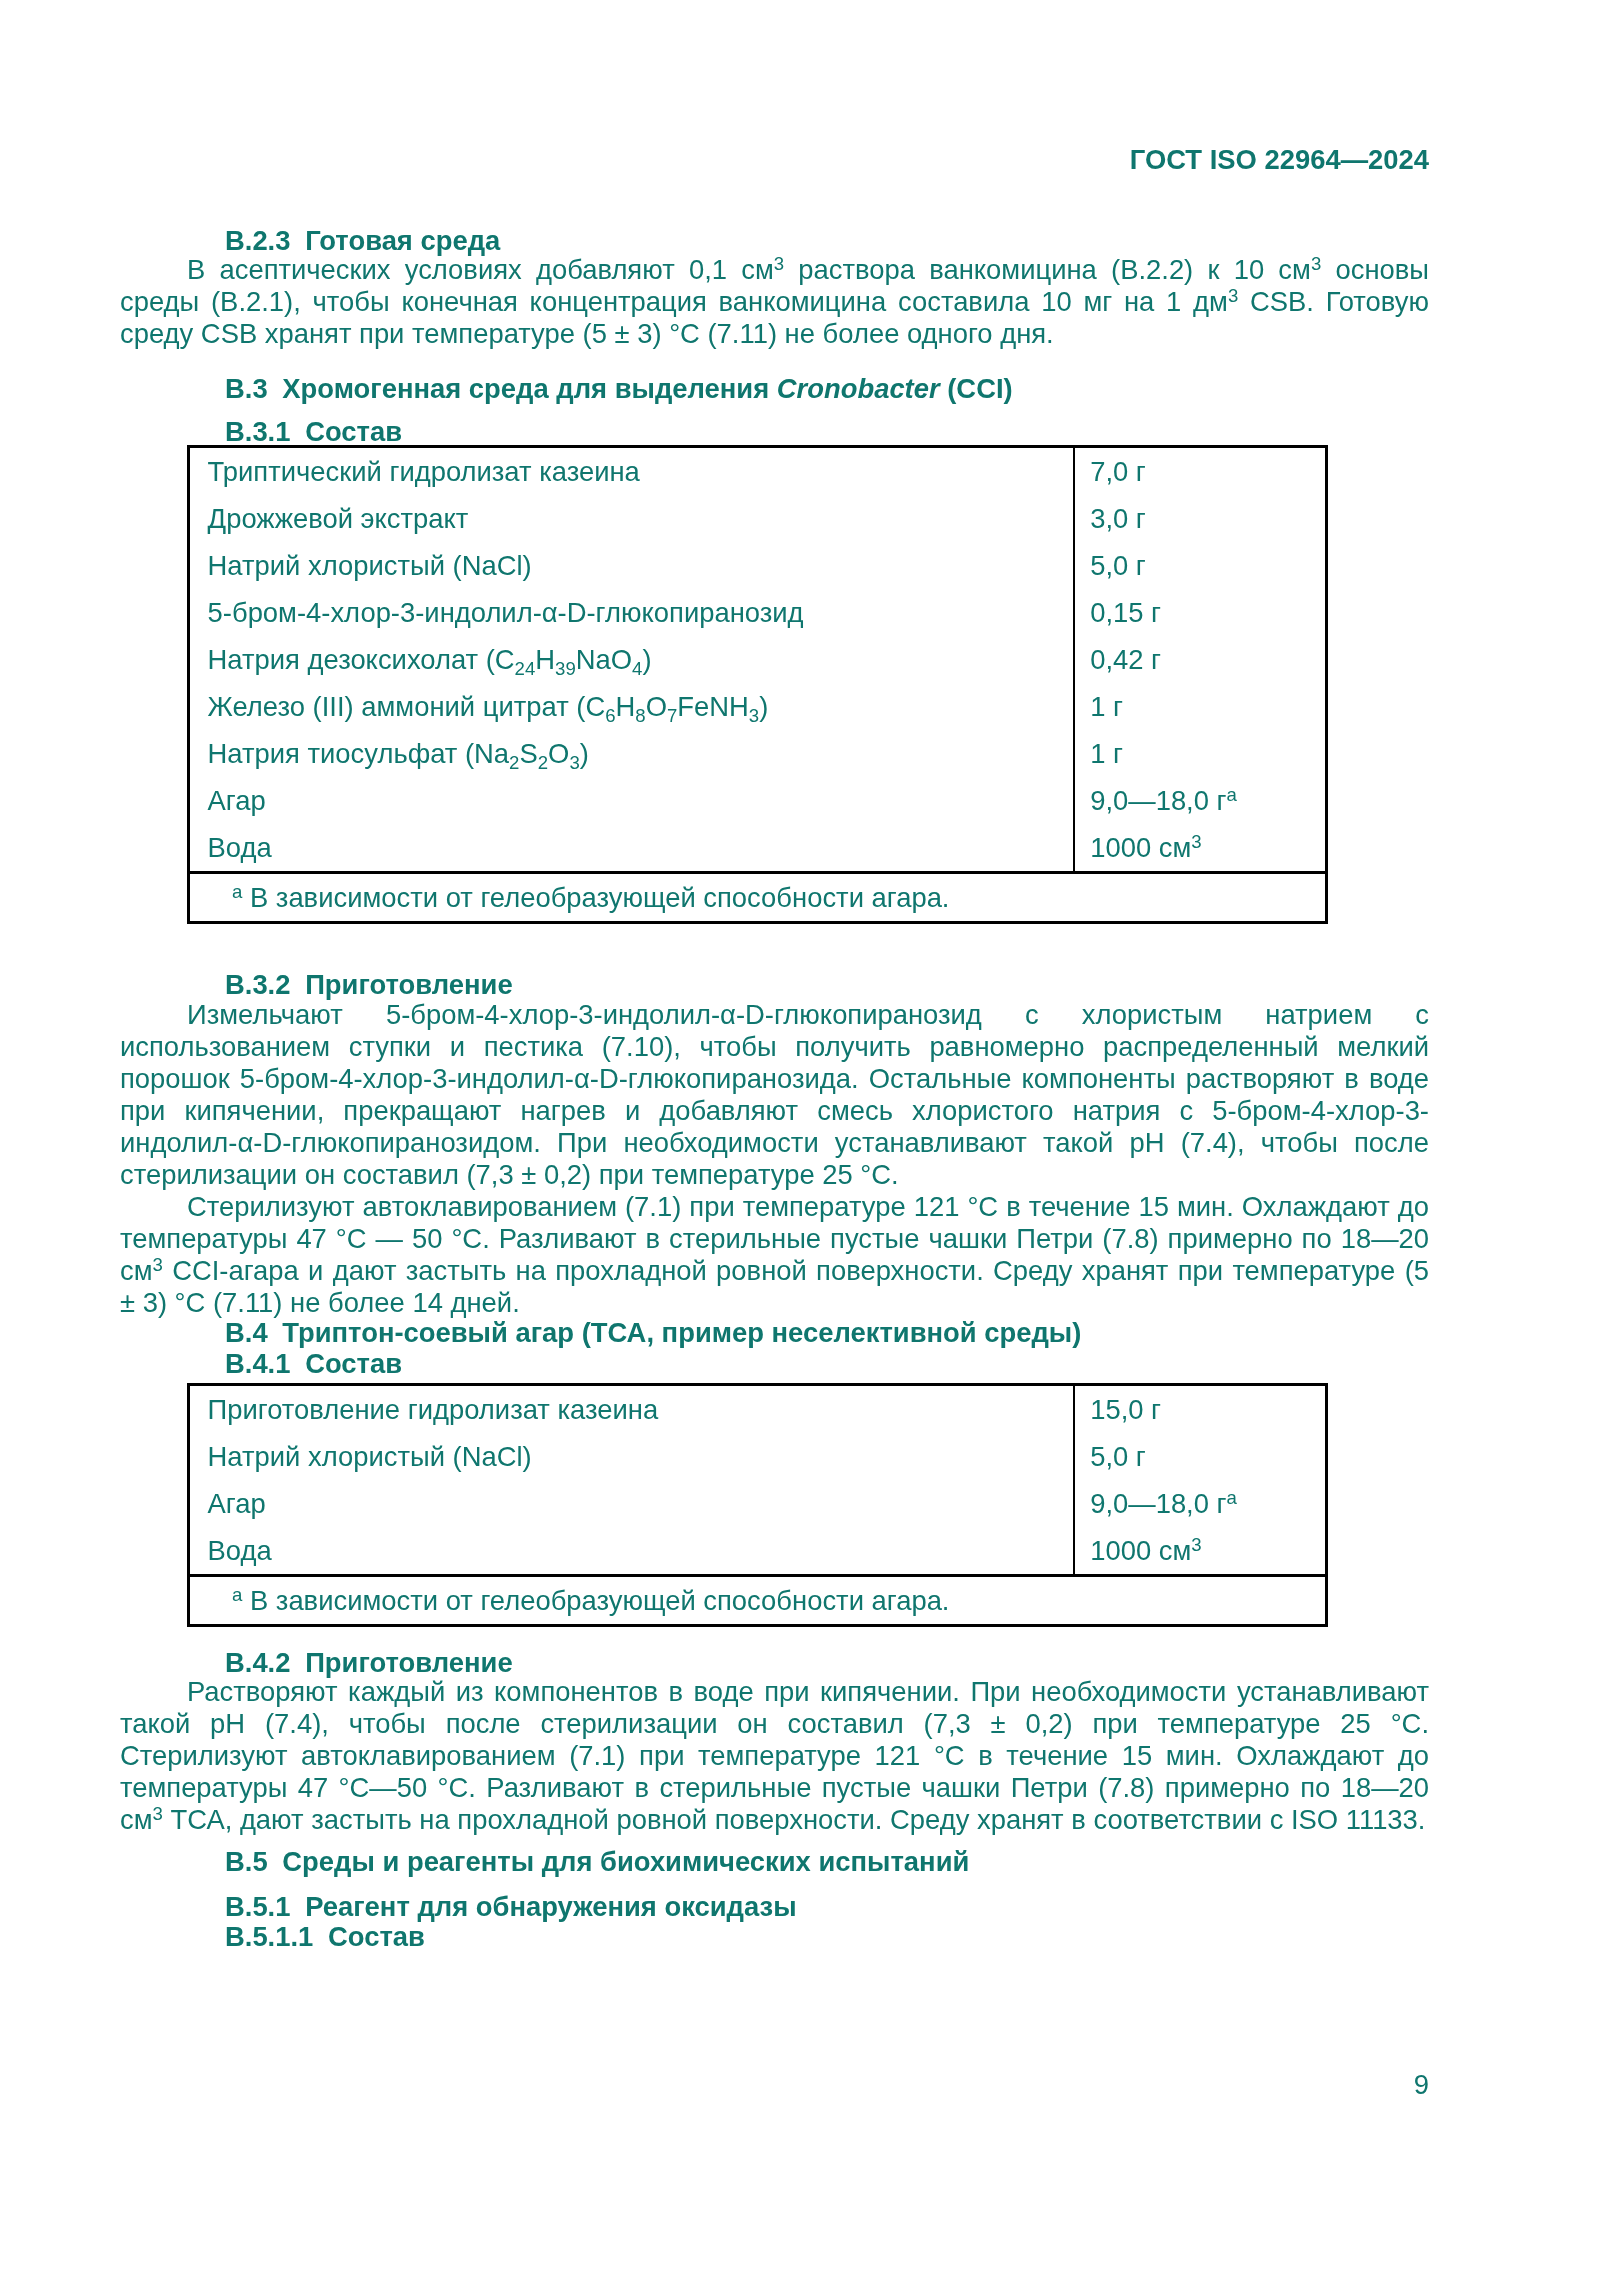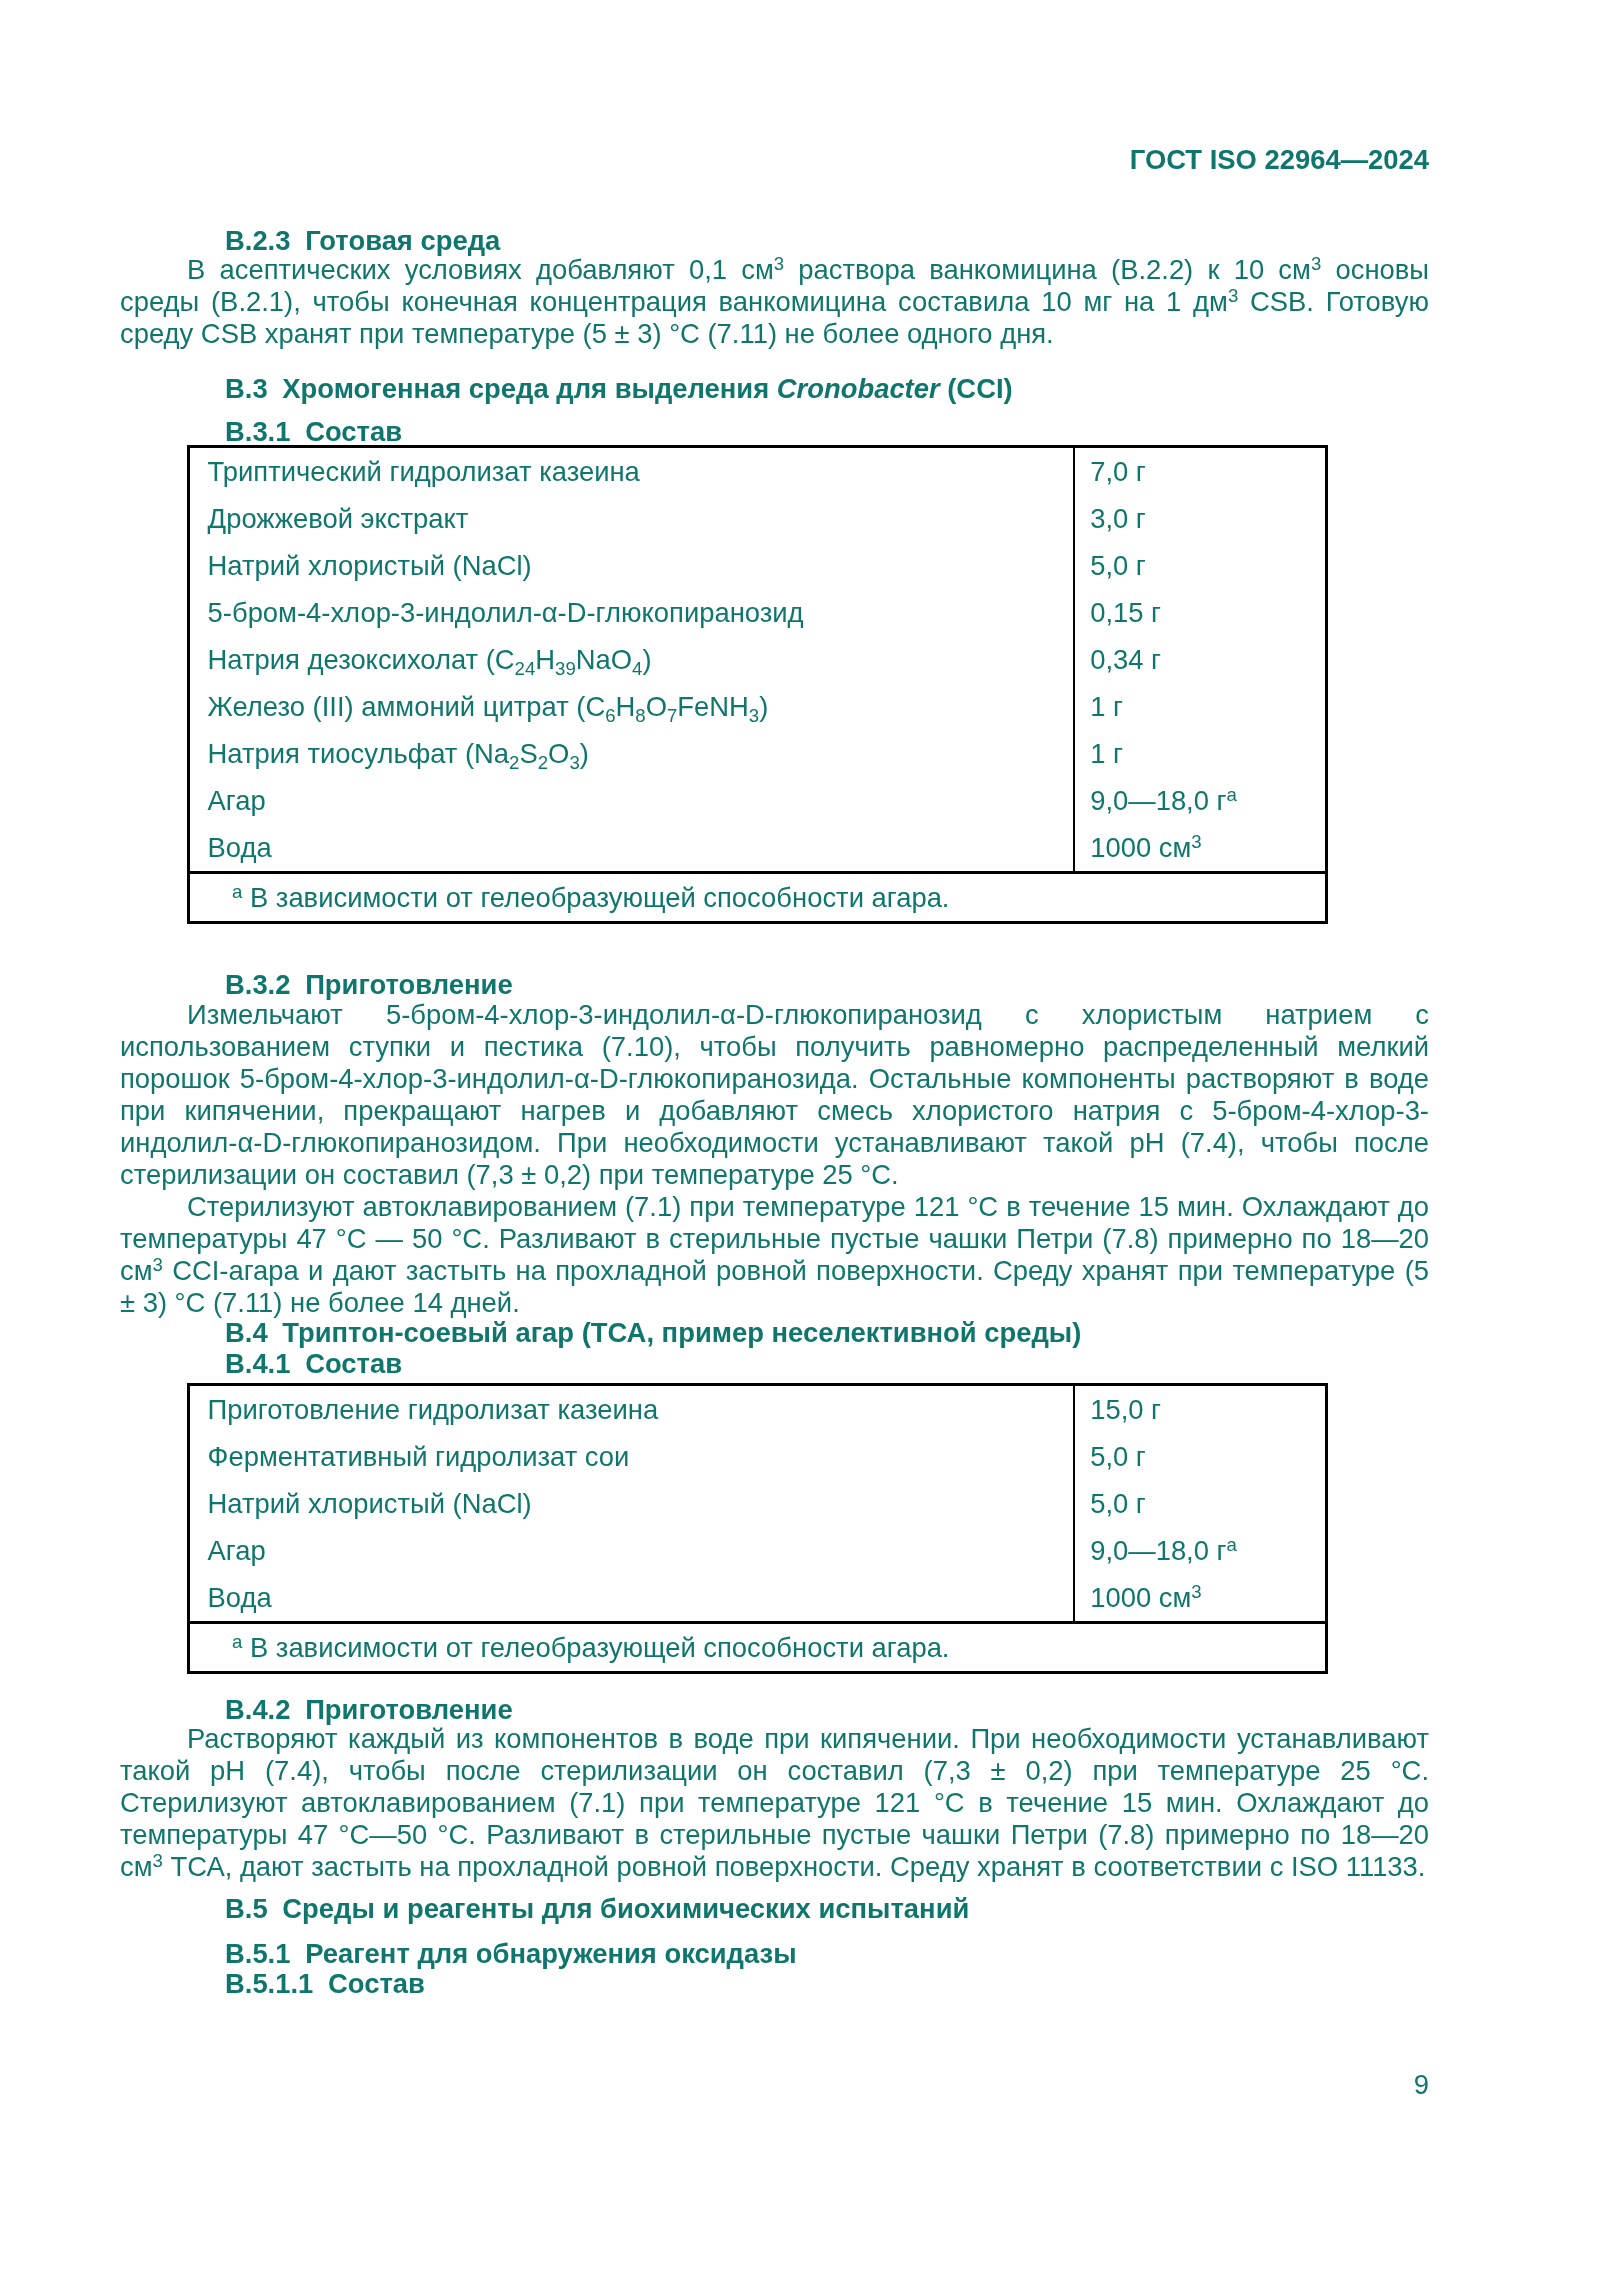--- a/index.html
+++ b/index.html
@@ -124,21 +124,21 @@
       <tr>
         <td>Натрий хлористый (NaCl)</td>
         <td class="val">5,0 г</td>
       </tr>
       <tr>
         <td>5-бром-4-хлор-3-индолил-α-D-глюкопиранозид</td>
         <td class="val">0,15 г</td>
       </tr>
       <tr>
         <td>Натрия дезоксихолат (C<sub>24</sub>H<sub>39</sub>NaO<sub>4</sub>)</td>
-        <td class="val">0,34 г</td>
+        <td class="val">0,42 г</td>
       </tr>
       <tr>
         <td>Железо (III) аммоний цитрат (C<sub>6</sub>H<sub>8</sub>O<sub>7</sub>FeNH<sub>3</sub>)</td>
         <td class="val">1 г</td>
       </tr>
       <tr>
         <td>Натрия тиосульфат (Na<sub>2</sub>S<sub>2</sub>O<sub>3</sub>)</td>
         <td class="val">1 г</td>
       </tr>
       <tr>
@@ -173,24 +173,20 @@
       <colgroup>
           <col style="width:885px">
           <col>
         </colgroup>
       <tbody>
           <tr>
         <td>Приготовление гидролизат казеина</td>
         <td class="val">15,0 г</td>
       </tr>
       <tr>
-        <td>Ферментативный гидролизат сои</td>
-        <td class="val">5,0 г</td>
-      </tr>
-      <tr>
         <td>Натрий хлористый (NaCl)</td>
         <td class="val">5,0 г</td>
       </tr>
       <tr>
         <td>Агар</td>
         <td class="val">9,0—18,0 г<sup>а</sup></td>
       </tr>
       <tr>
         <td>Вода</td>
         <td class="val">1000 см<sup>3</sup></td>

